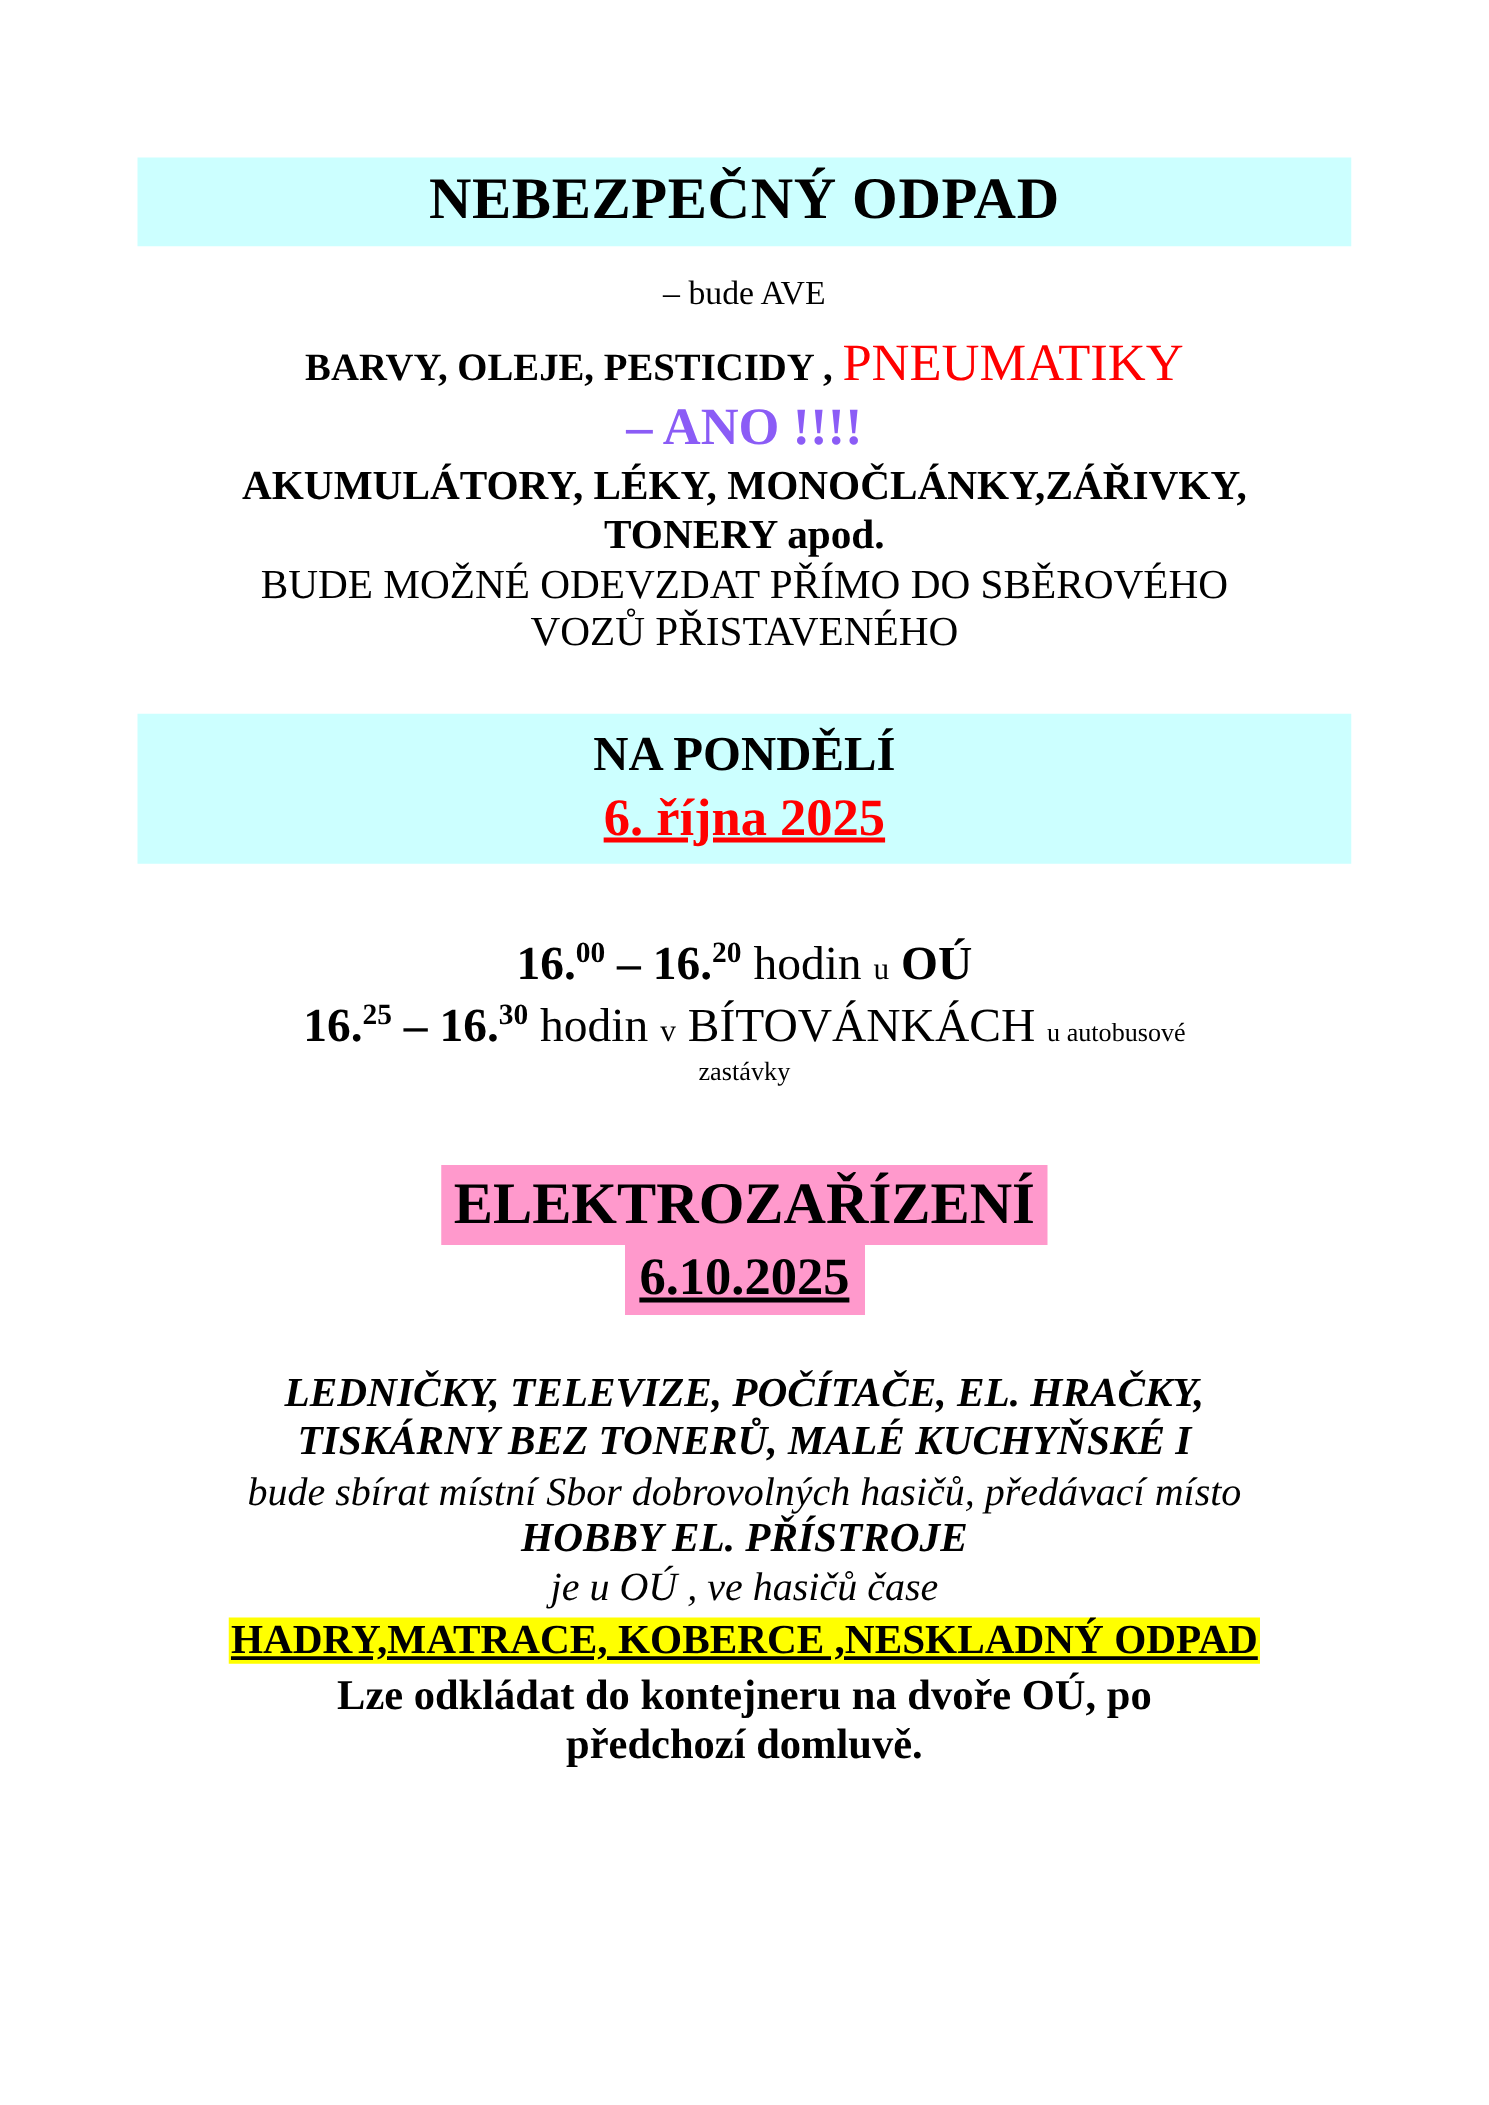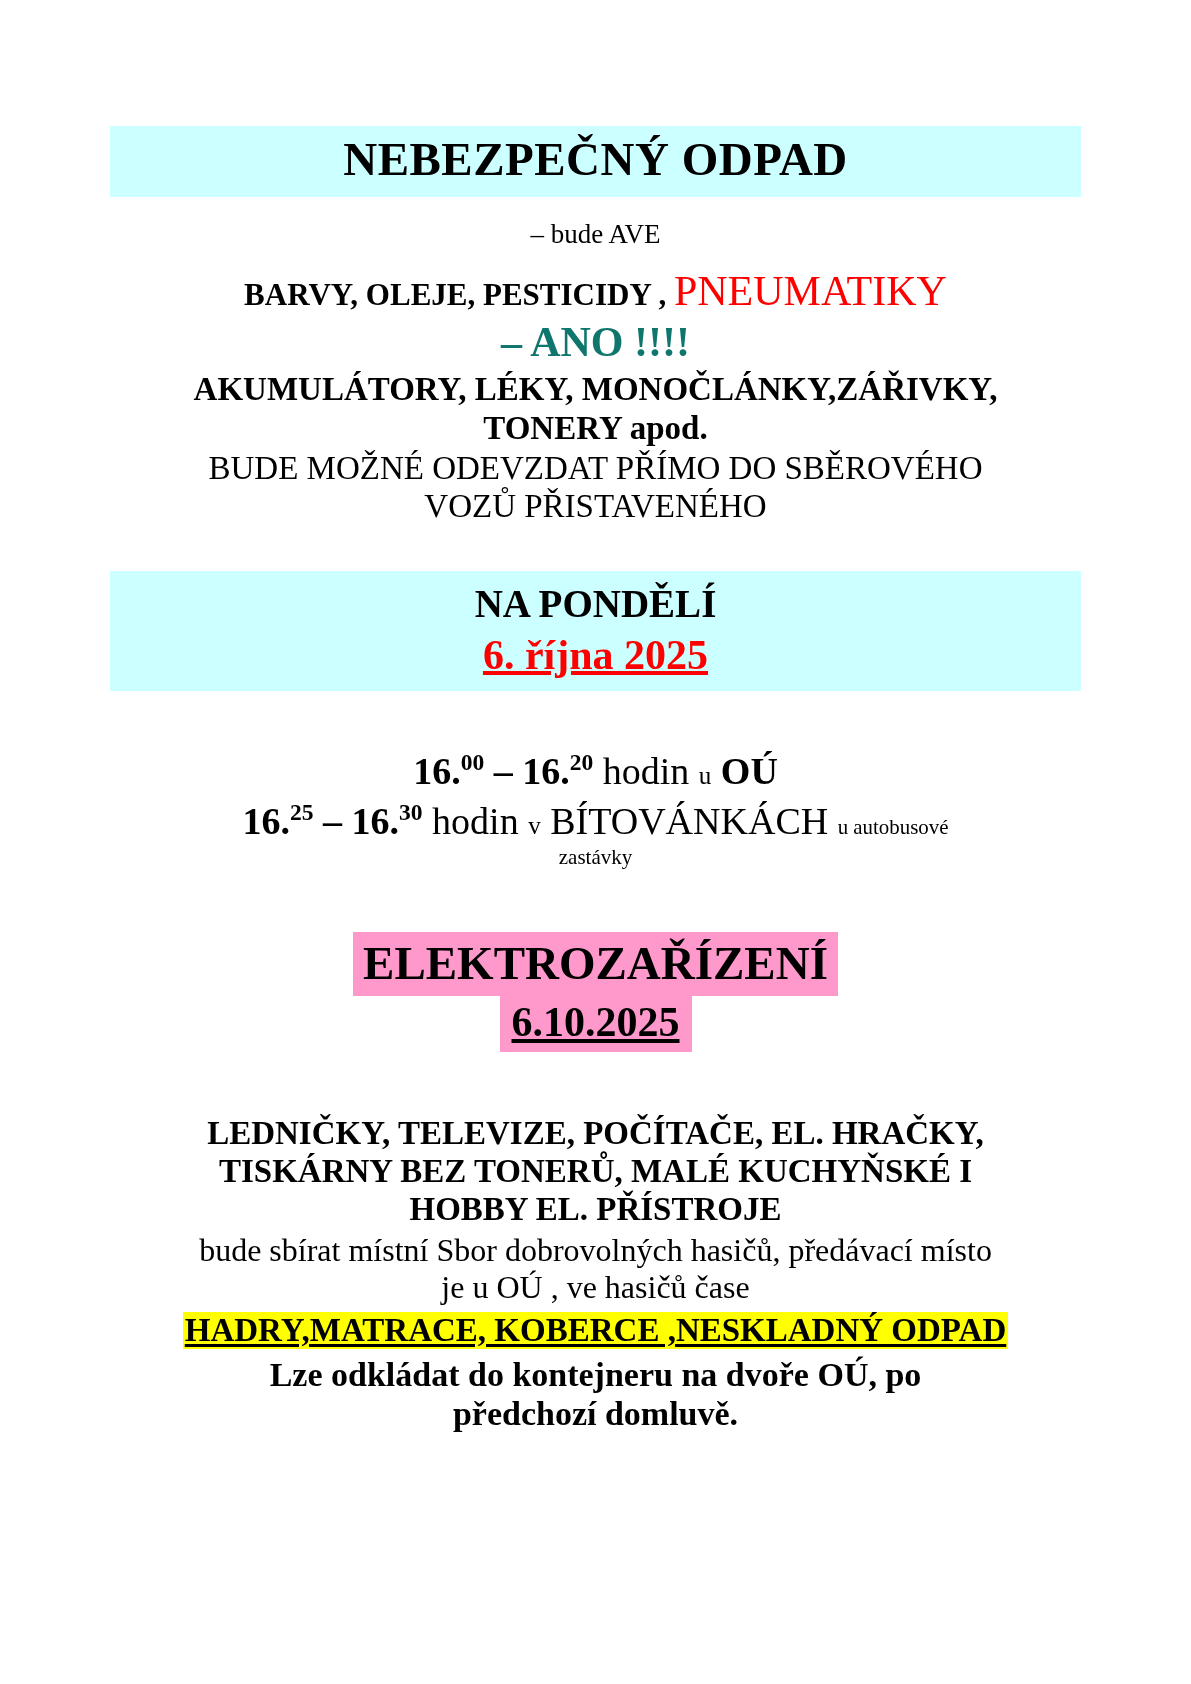--- a/index.html
+++ b/index.html
@@ -57,21 +57,21 @@
     font-size: 31px;
     font-weight: bold;
   }
   .pneumatiky {
     color: #FF0000;
     font-size: 42px;
     font-weight: normal;
   }
   .ano {
     margin-top: 2px;
-    color: #0f766e;
+    color: #8b5cf6;
     font-size: 42px;
     font-weight: bold;
   }
 
   
   .akum {
     margin-top: 4px;
     font-size: 33px;
     font-weight: bold;
   }
@@ -152,21 +152,21 @@
   .band-pink-date {
     display: inline-block;
     background: #FF99CC;
     padding: 2px 12px 6px 12px;
     font-size: 42px;
     font-weight: bold;
     text-decoration: underline;
   }
 
   
-  .appl-block { margin-top: 62px; }
+  .appl-block { margin-top: 44px; font-style: italic; }
   .appl {
     font-size: 33px;
     font-weight: bold;
   }
   .sbor {
     margin-top: 3px;
     font-size: 32px;
     font-weight: normal;
   }
   .je-u-ou {
@@ -252,22 +252,22 @@
       <span class="elektro-title">ELEKTROZAŘÍZENÍ</span>
     </span>
   </div>
   <div class="elektro-date-wrap">
     <span class="band-pink-date">6.10.2025</span>
   </div>
 
   <div class="appl-block">
     <div class="line appl">LEDNIČKY, TELEVIZE, POČÍTAČE,  EL. HRAČKY,</div>
     <div class="line appl">TISKÁRNY BEZ TONERŮ, MALÉ KUCHYŇSKÉ I</div>
+    <div class="line sbor">bude sbírat místní Sbor dobrovolných hasičů, předávací místo</div>
     <div class="line appl">HOBBY EL. PŘÍSTROJE</div>
-    <div class="line sbor">bude sbírat místní Sbor dobrovolných hasičů, předávací místo</div>
     <div class="line je-u-ou">je u OÚ , ve hasičů čase</div>
   </div>
 
   <div class="yellow-wrap">
     <span class="band-yellow">HADRY,MATRACE, KOBERCE ,NESKLADNÝ ODPAD</span>
   </div>
   <div class="line lze">Lze odkládat do kontejneru na dvoře OÚ, po</div>
   <div class="line predchozi">předchozí domluvě.</div>
 
 </div>

